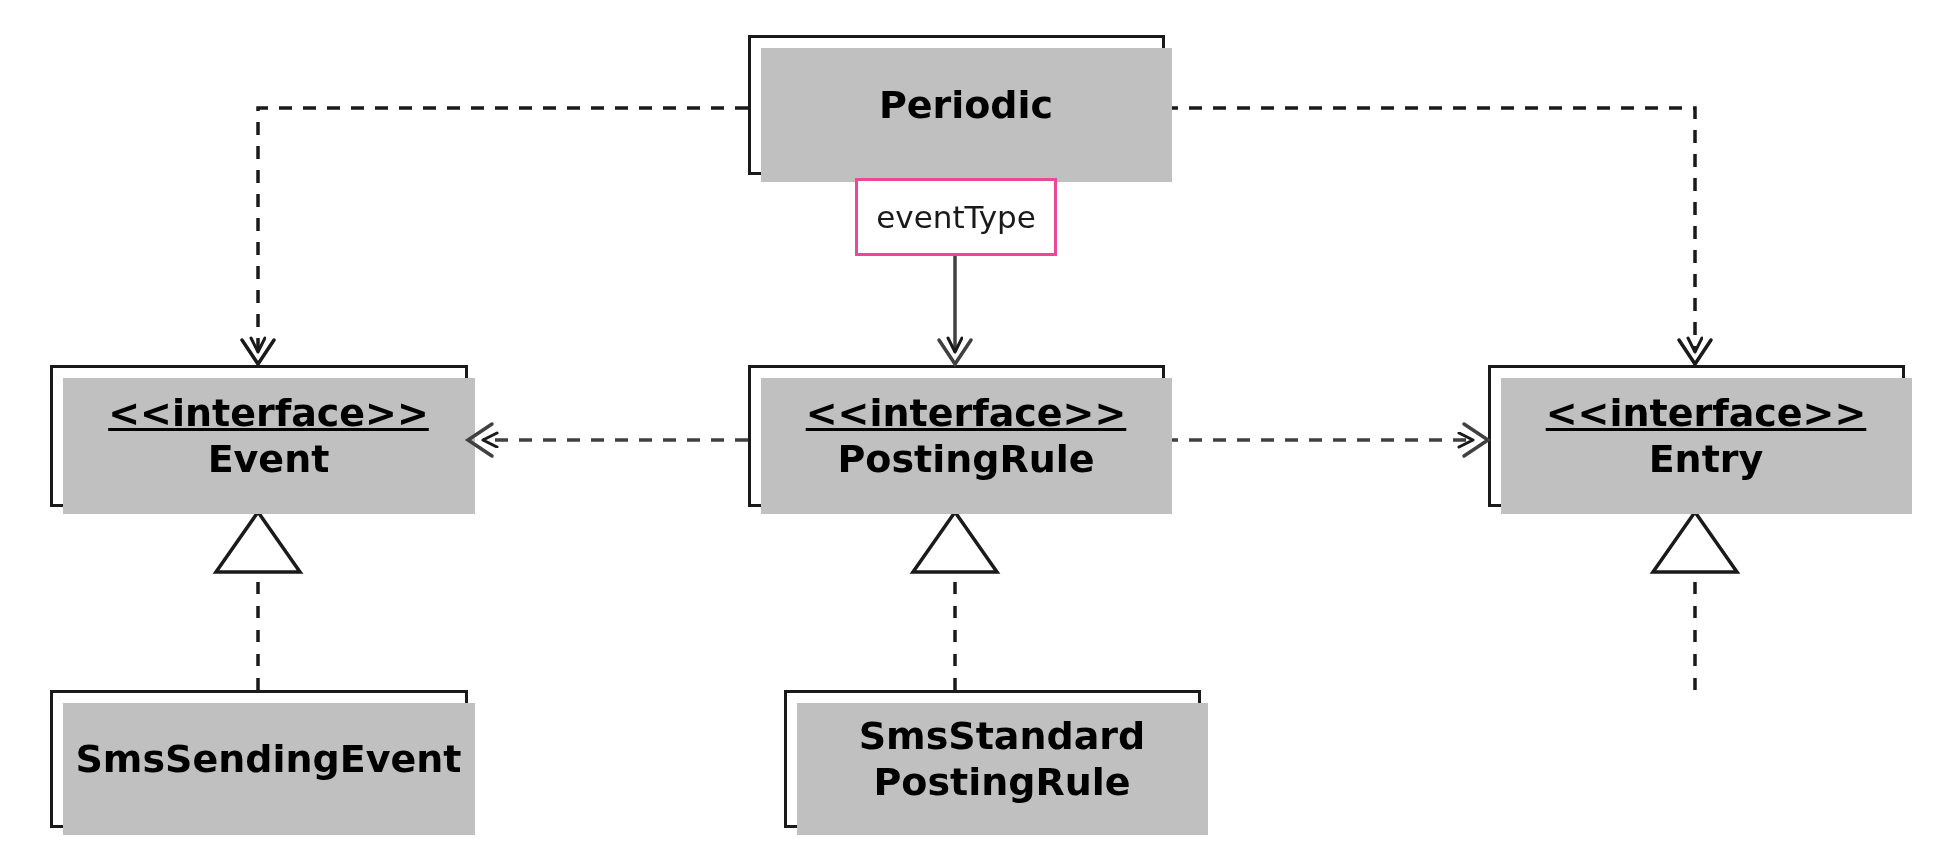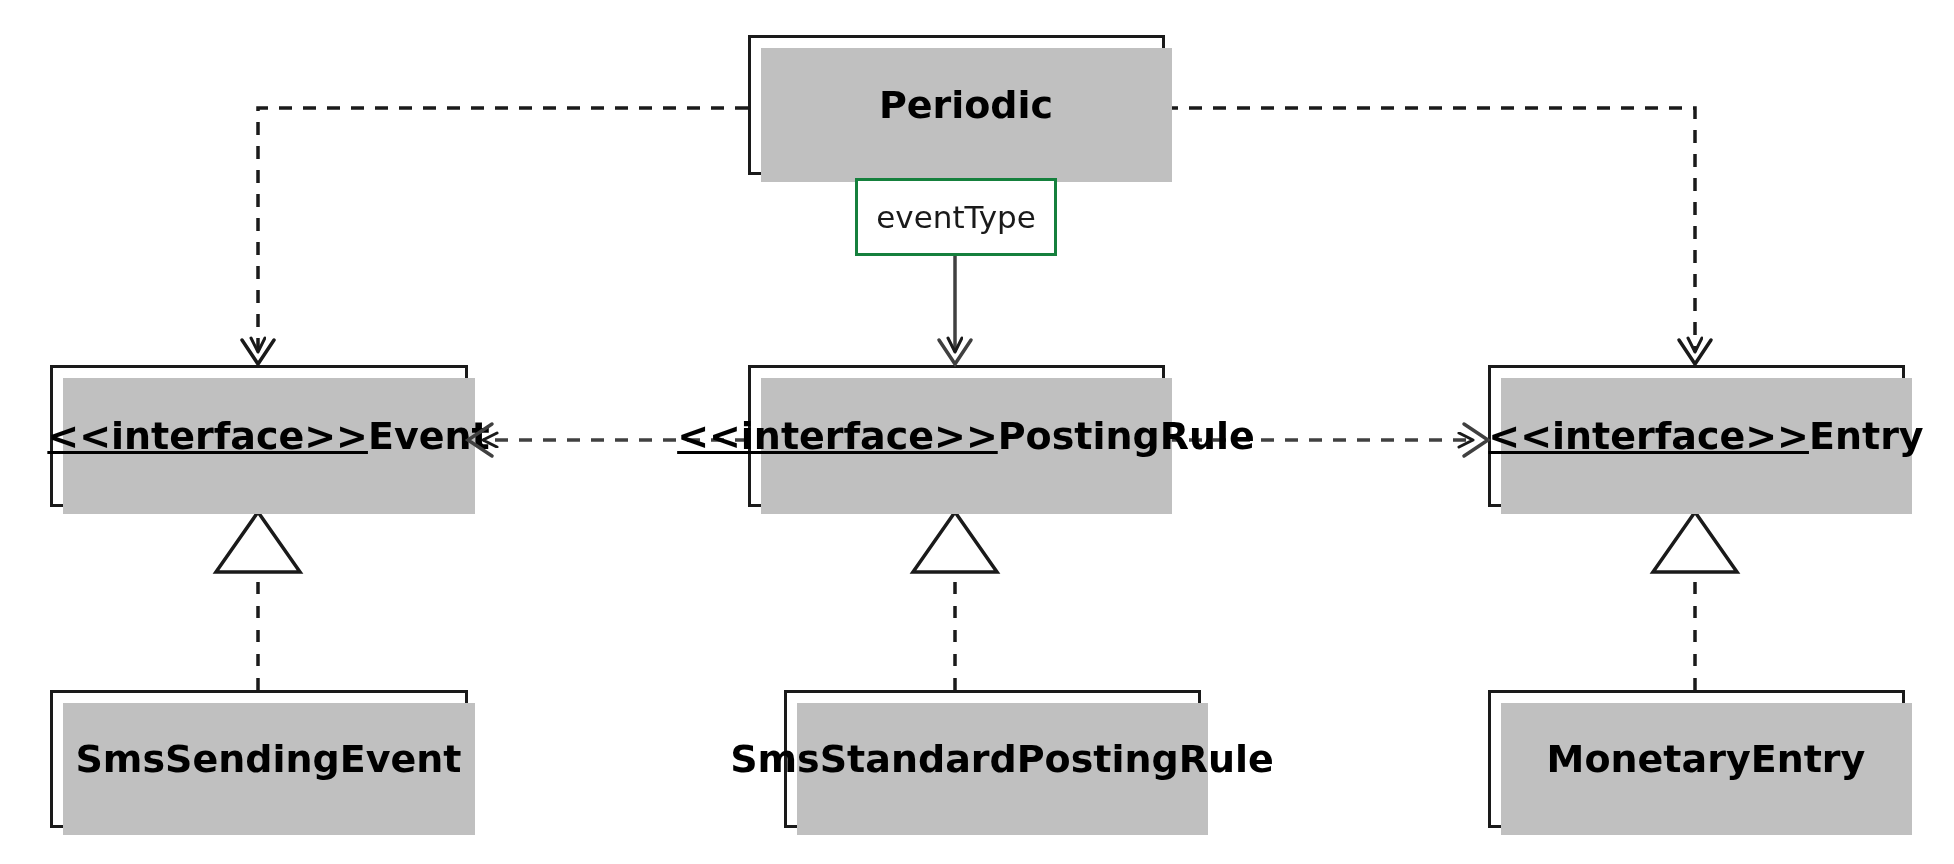--- a/index.html
+++ b/index.html
@@ -16,20 +16,21 @@
     overflow: hidden;
     font-family: "DejaVu Sans", "Liberation Sans", sans-serif;
   }
   
   .node {
     position: absolute;
     box-sizing: border-box;
     background: #ffffff;
     border: 3px solid #1a1a1a;
     display: flex;
+    flex-direction: column;
     align-items: center;
     justify-content: center;
     z-index: 5;
     padding-left: 19px;
   }
   .node .shadow {
     position: absolute;
     left: 10px;
     top: 10px;
     width: 100%;
@@ -48,21 +49,21 @@
   .node-line.stereo {
     font-weight: bold;
     letter-spacing: 0px;
     text-decoration: underline;
   }
   
   .label-box {
     position: absolute;
     box-sizing: border-box;
     background: #ffffff;
-    border: 3px solid #15803d;
+    border: 3px solid #ec4899;
     display: flex;
     align-items: center;
     justify-content: center;
     z-index: 7;
   }
   .label-box span {
     font-size: 31px;
     color: #1a1a1a;
     font-weight: normal;
     white-space: nowrap;
@@ -167,24 +168,20 @@
     <div class="shadow"></div>
     <div class="node-line">SmsSendingEvent</div>
   </div>
 
   <div class="node" style="left:784px; top:690px; width:417px; height:138px;">
     <div class="shadow"></div>
     <div class="node-line">SmsStandard</div>
     <div class="node-line">PostingRule</div>
   </div>
 
-  <div class="node" style="left:1488px; top:690px; width:417px; height:138px;">
-    <div class="shadow"></div>
-    <div class="node-line">MonetaryEntry</div>
-  </div>
 
   <svg class="edge-layer over" viewBox="0 0 1954 864">
 
     <path d="M 242 340 L 258 364 L 274 340" fill="none" stroke="#1a1a1a" stroke-width="3.5" stroke-linecap="round"></path>
 
     <path d="M 1679 340 L 1695 364 L 1711 340" fill="none" stroke="#1a1a1a" stroke-width="3.5" stroke-linecap="round"></path>
 
     <path d="M 939 340 L 955 364 L 971 340" fill="none" stroke="#404040" stroke-width="3.5" stroke-linecap="round"></path>
 
     <path d="M 492 424 L 468 440 L 492 456" fill="none" stroke="#404040" stroke-width="3.5" stroke-linecap="round"></path>

